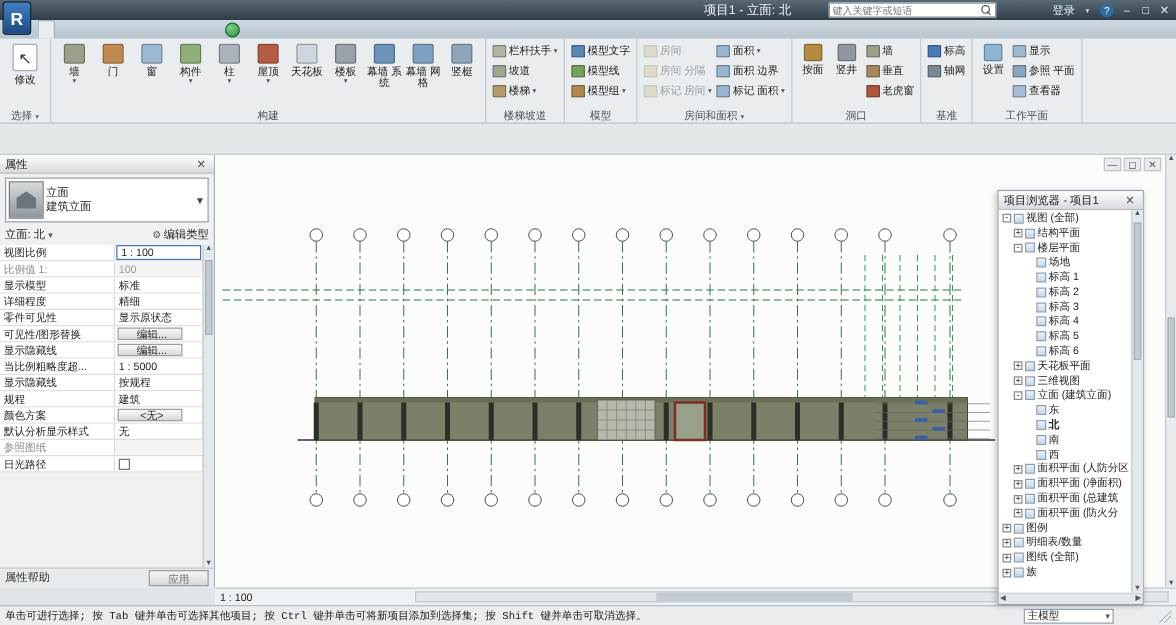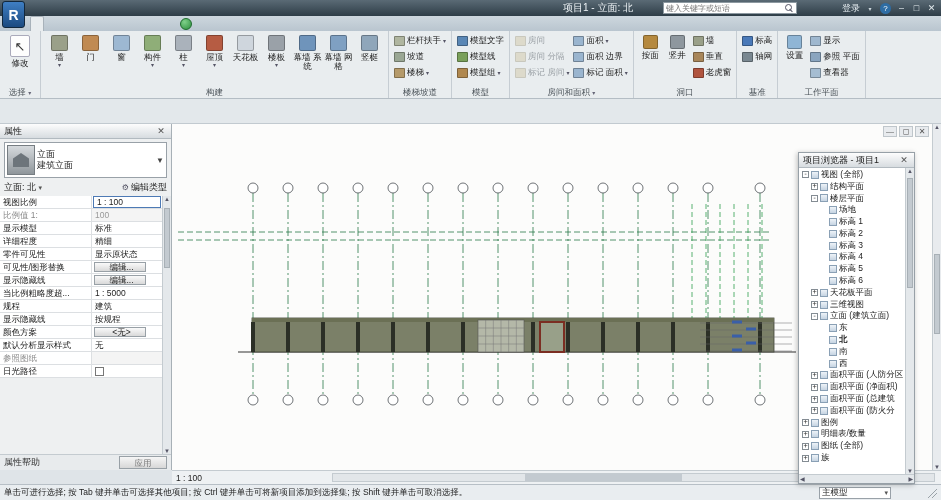--- a/index.html
+++ b/index.html
@@ -105,21 +105,21 @@
   .pb-hscroll{height:9px;background:#e4e8eb;border-top:1px solid #c4cbd0;display:flex;justify-content:space-between;font-size:6px;color:#556;line-height:9px;padding:0 1px;}
 
   
   .viewbar{position:absolute;left:172px;right:0;top:470px;height:14px;background:#eef1f3;border-top:1px solid #c4cbd0;display:flex;align-items:center;gap:2px;padding:0 4px;font-size:8.5px;z-index:4;}
   .vbicon{width:12px;text-align:center;color:#445;font-size:9px;}
   .hscroll{flex:1;height:9px;background:#e2e6e9;border:1px solid #c4cbd0;position:relative;margin:0 2px 0 10px;}
   .hthumb{position:absolute;left:32%;width:26%;top:0;bottom:0;background:#c3cad0;}
 
   
   .statusbar{position:absolute;left:0;right:0;bottom:0;height:16px;background:#e9edf0;border-top:1px solid #b7bfc6;display:flex;align-items:center;font-size:8.5px;color:#222;padding:0 4px;gap:5px;}
-  .sb-text{flex:1;white-space:nowrap;overflow:hidden;}
+  .sb-text{flex:1;white-space:nowrap;overflow:hidden;font-family:Liberation Mono, monospace;}
   .sbicon{width:12px;text-align:center;color:#445;font-size:9px;}
   .workset-box{width:72px;height:12px;background:#fff;border:1px solid #99a1a8;display:flex;align-items:center;justify-content:space-between;padding:0 2px;white-space:nowrap;}
   .workset-box .caret{font-size:7px;color:#555;}
   .grip{width:10px;height:10px;background:
     linear-gradient(135deg,transparent 50%,#9aa2a8 50%,#9aa2a8 55%,transparent 55%,transparent 70%,#9aa2a8 70%,#9aa2a8 75%,transparent 75%);}
   .bold{font-weight:bold;}
 </style>
 </head>
 <body>
 
@@ -560,26 +560,26 @@
   </div>
         <div class="prow t-button">
     <div class="plabel">显示隐藏线</div>
     <div class="pvalue">编辑...</div>
   </div>
         <div class="prow t-text">
     <div class="plabel">当比例粗略度超...</div>
     <div class="pvalue">1 : 5000</div>
   </div>
         <div class="prow t-select">
+    <div class="plabel">显示隐藏线</div>
+    <div class="pvalue">按规程</div>
+  </div>
+        <div class="prow t-select">
     <div class="plabel">规程</div>
     <div class="pvalue">建筑</div>
-  </div>
-        <div class="prow t-select">
-    <div class="plabel">显示隐藏线</div>
-    <div class="pvalue">按规程</div>
   </div>
         <div class="prow t-button">
     <div class="plabel">颜色方案</div>
     <div class="pvalue">&lt;无&gt;</div>
   </div>
         <div class="prow t-text">
     <div class="plabel">默认分析显示样式</div>
     <div class="pvalue">无</div>
   </div>
         <div class="prow t-disabled">

